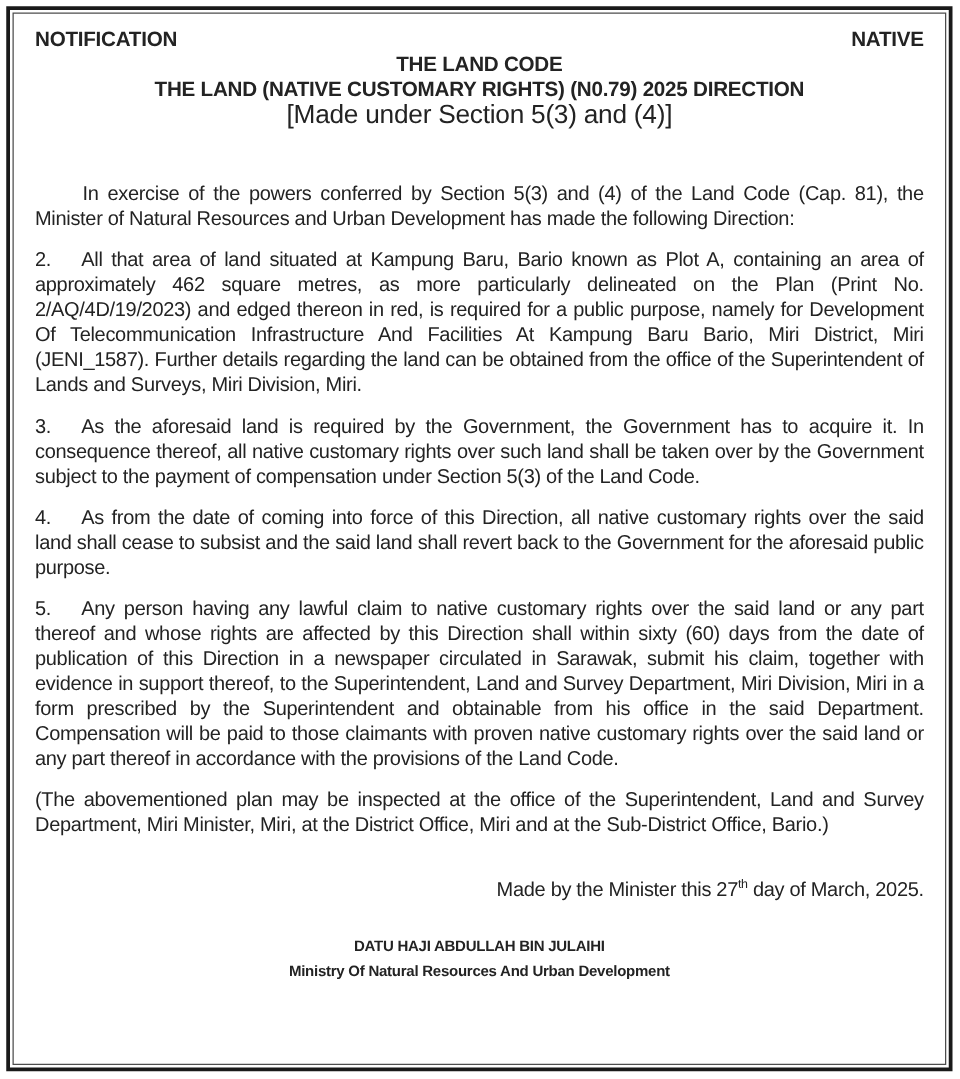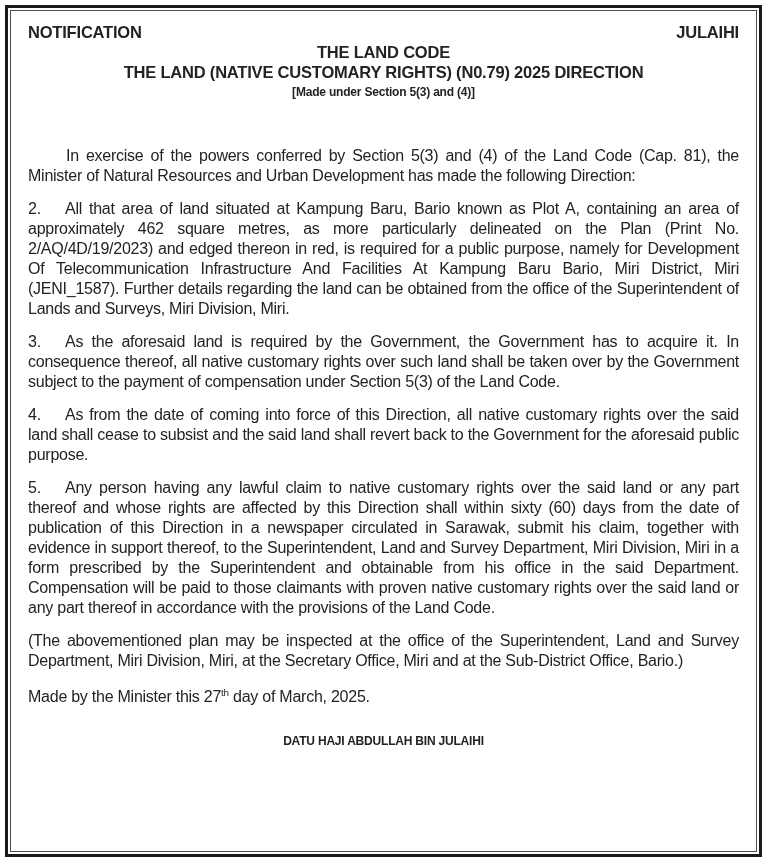--- a/index.html
+++ b/index.html
@@ -43,22 +43,22 @@
     text-align: center;
     margin-bottom: 16px;
   }
   .title-line {
     font-weight: bold;
     font-size: 16.5px;
     line-height: 20px;
     letter-spacing: -0.2px;
   }
   .title-sub {
-    font-weight: bold;
-    font-size: 12px;
+    font-weight: normal;
+    font-size: 21px;
     line-height: 20px;
     letter-spacing: -0.2px;
     text-align: center;
   }
   p {
     margin: 0 0 13px 0;
     font-size: 16px;
     line-height: 20px;
     letter-spacing: -0.25px;
     text-align: justify;
@@ -71,63 +71,64 @@
     display: inline-block;
     width: 37px;
     text-indent: 0;
   }
   sup {
     font-size: 0.62em;
     line-height: 0;
     vertical-align: super;
   }
   .made-by {
-    text-align: left;
-    margin: 16px 0 24px 0;
+    text-align: right;
+    margin: 32px 0 24px 0;
   }
   .signature {
     text-align: center;
     font-weight: bold;
     font-size: 12px;
     line-height: 20px;
     letter-spacing: -0.2px;
   }
 </style>
 </head>
 <body>
 
 <div class="page">
   <div class="outer-border">
     <div class="inner-border">
 
       <div class="masthead">
         <span>NOTIFICATION</span>
-        <span>JULAIHI</span>
+        <span>NATIVE</span>
       </div>
 
       <div class="title-block">
         <div class="title-line">THE LAND CODE</div>
         <div class="title-line">THE LAND (NATIVE CUSTOMARY RIGHTS) (N0.79) 2025 DIRECTION</div>
         <div class="title-sub">[Made under Section 5(3) and (4)]</div>
       </div>
 
       <p class="intro">In exercise of the powers conferred by Section 5(3) and (4) of the Land Code (Cap. 81), the Minister of Natural Resources and Urban Development has made the following Direction:</p>
 
 
       <p class="clause"><span class="num">2.</span><span>All that area of land situated at Kampung Baru, Bario known as Plot A, containing an area of approximately 462 square metres, as more particularly delineated on the Plan (Print No. 2/AQ/4D/19/2023) and edged thereon in red, is required for a public purpose, namely for Development Of Telecommunication Infrastructure And Facilities At Kampung Baru Bario, Miri District, Miri (JENI_1587). Further details regarding the land can be obtained from the office of the Superintendent of Lands and Surveys, Miri Division, Miri.</span></p>
 
       <p class="clause"><span class="num">3.</span><span>As the aforesaid land is required by the Government, the Government has to acquire it. In consequence thereof, all native customary rights over such land shall be taken over by the Government subject to the payment of compensation under Section 5(3) of the Land Code.</span></p>
 
       <p class="clause"><span class="num">4.</span><span>As from the date of coming into force of this Direction, all native customary rights over the said land shall cease to subsist and the said land shall revert back to the Government for the aforesaid public purpose.</span></p>
 
       <p class="clause"><span class="num">5.</span><span>Any person having any lawful claim to native customary rights over the said land or any part thereof and whose rights are affected by this Direction shall within sixty (60) days from the date of publication of this Direction in a newspaper circulated in Sarawak, submit his claim, together with evidence in support thereof, to the Superintendent, Land and Survey Department, Miri Division, Miri in a form prescribed by the Superintendent and obtainable from his office in the said Department. Compensation will be paid to those claimants with proven native customary rights over the said land or any part thereof in accordance with the provisions of the Land Code.</span></p>
 
-      <p class="note">(The abovementioned plan may be inspected at the office of the Superintendent, Land and Survey Department, Miri Division, Miri, at the Secretary Office, Miri and at the Sub-District Office, Bario.)</p>
+      <p class="note">(The abovementioned plan may be inspected at the office of the Superintendent, Land and Survey Department, Miri Minister, Miri, at the District Office, Miri and at the Sub-District Office, Bario.)</p>
 
       <p class="made-by"><span>Made by the Minister this 27</span><sup>th</sup><span> day of March, 2025.</span></p>
 
       <div class="signature">
         <div>DATU HAJI ABDULLAH BIN JULAIHI</div>
+        <div>Ministry Of Natural Resources And Urban Development</div>
       </div>
 
     </div>
   </div>
 </div>
 
 </body></html>

